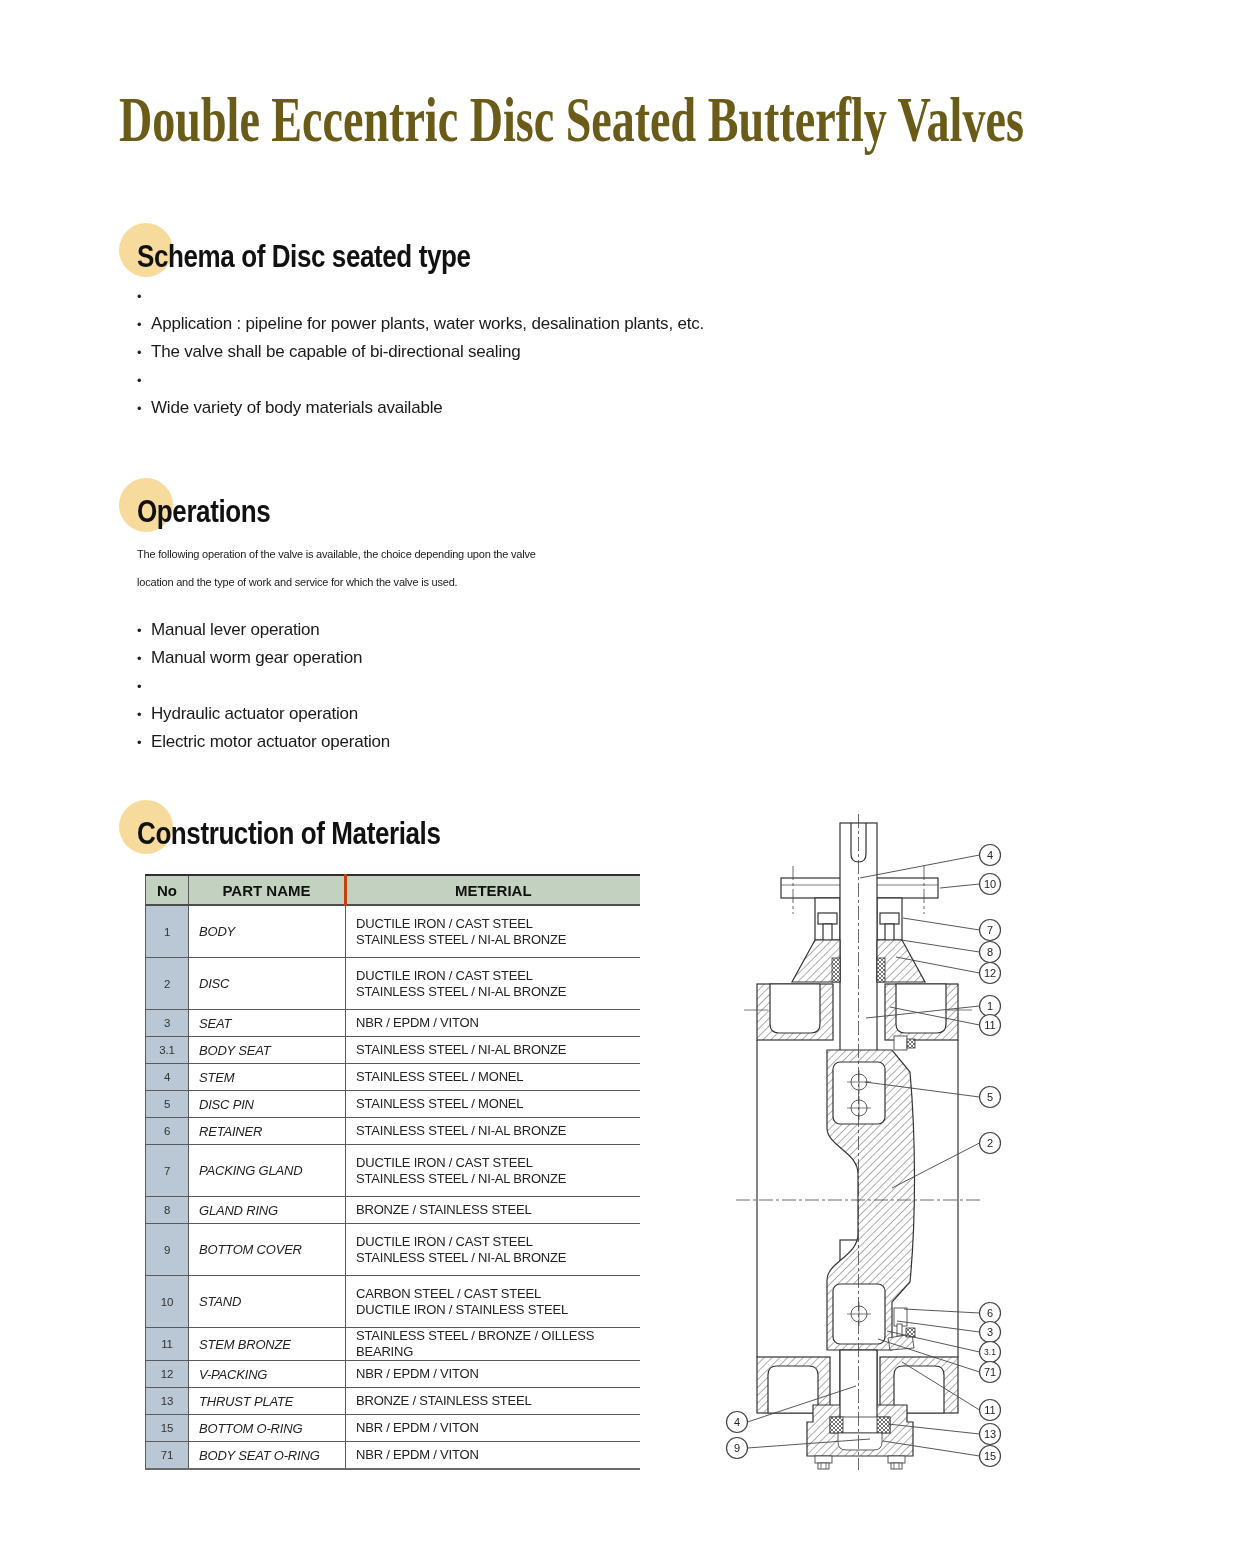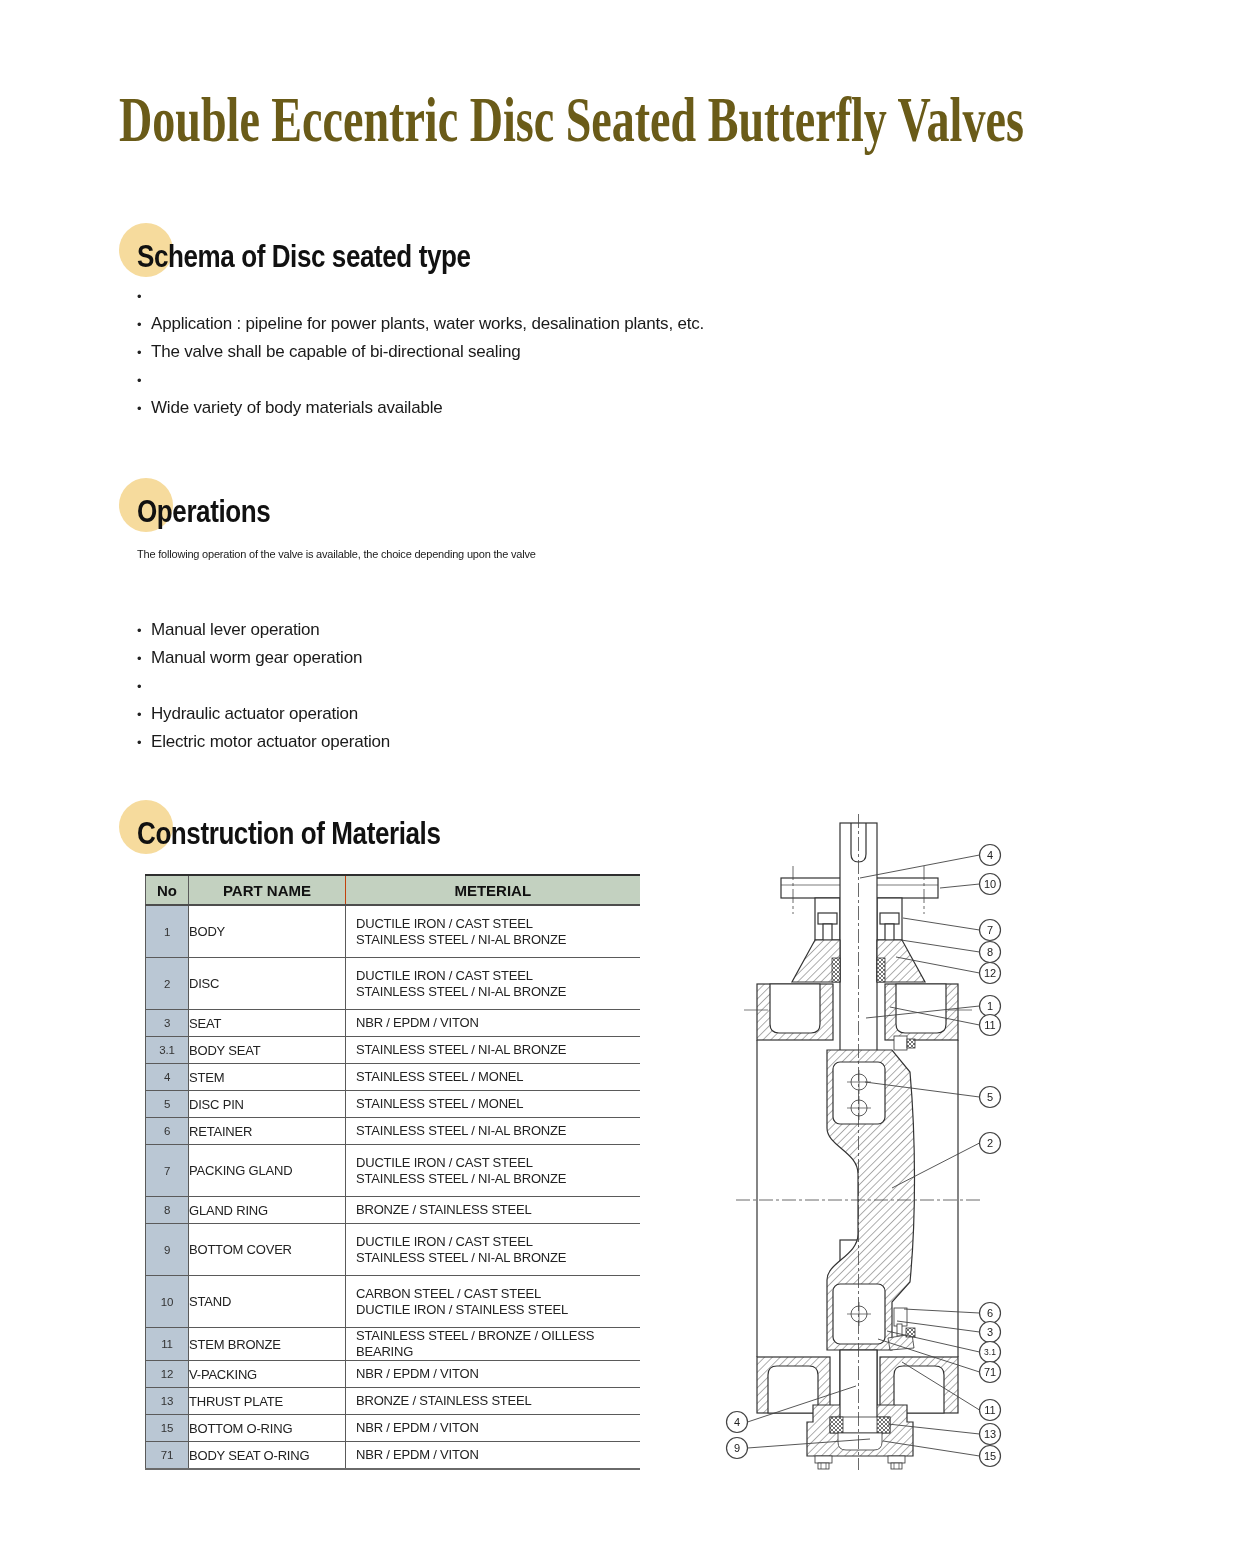--- a/index.html
+++ b/index.html
@@ -13,29 +13,29 @@
          color:#111;transform:scaleX(0.84);transform-origin:0 0;letter-spacing:-0.5px;}
   .bullets{position:absolute;margin:0;padding:0;list-style:none;font-size:17px;letter-spacing:-0.2px;}
   .bullets li{display:flex;align-items:center;height:28px;}
   .bullets .dot{width:14px;font-size:13px;color:#222;flex:0 0 14px;}
   .intro{position:absolute;font-size:11px;line-height:28px;letter-spacing:-0.2px;}
   
   .mat-table{position:absolute;left:145px;top:874px;width:494px;border-collapse:collapse;table-layout:fixed;}
   .mat-table th{background:var(--th-bg,#c3d1c0);font-size:15px;font-weight:bold;color:#111;height:28px;
         border-top:2px solid #2f2f2f;border-bottom:2px solid #4d4d4d;padding:0;}
   .mat-table th.c1{border-left:1px solid #5a5a5a;border-right:1px solid #5a5a5a;}
-  .mat-table th.c2{border-right:1px solid #c2410c;}
+  .mat-table th.c2{border-right:3px solid #c2410c;}
   .mat-table td{border-bottom:1px solid #5a5a5a;font-size:13px;letter-spacing:-0.2px;color:#222;
         padding:0;vertical-align:middle;}
   .mat-table tr.h1 td{height:26px;}
   .mat-table tr.h2 td{height:51px;}
   .mat-table tr:last-child td{border-bottom:2px solid #6a6a6a;}
   .mat-table td.no{background:var(--no-bg,#bac7d4);text-align:center;font-size:11.5px;color:#333;
         border-left:1px solid #5a5a5a;border-right:1px solid #5a5a5a;}
-  .mat-table td.part{border-right:1px solid #5a5a5a;}
+  .mat-table td.part{padding-left:10px;border-right:1px solid #5a5a5a;font-style:italic;}
   .mat-table td.mat{padding-left:10px;line-height:16px;}
   
   .diagram{position:absolute;left:720px;top:810px;}
   .ol{stroke:#333;stroke-width:1.2;}
   .olt{stroke:#333;stroke-width:0.8;}
   .white{fill:#fff;}
   .nofill{fill:none;}
   .thin{stroke:#444;stroke-width:0.7;}
   .cline{stroke:#444;stroke-width:0.8;stroke-dasharray:14 3 3 3;fill:none;}
   .leader{stroke:#444;stroke-width:0.9;}
@@ -69,20 +69,21 @@
       <li>
         <span class="dot">•</span>
         <span>Wide variety of body materials available</span>
       </li>
     </ul>
 
   <div class="bubble" style="left:119px;top:478px;"></div>
   <h2 class="section-heading" style="left:137px;top:496px;">Operations</h2>
   <div class="intro" style="left:137px;top:540px;">
     <div>The following operation of the valve is available, the choice depending upon the valve</div>
+    <div>location and the type of work and service for which the valve is used.</div>
   </div>
   <ul class="bullets" id="ops-bullets" style="left:137px;top:616px;">
       <li>
         <span class="dot">•</span>
         <span>Manual lever operation</span>
       </li>
       <li>
         <span class="dot">•</span>
         <span>Manual worm gear operation</span>
       </li>

